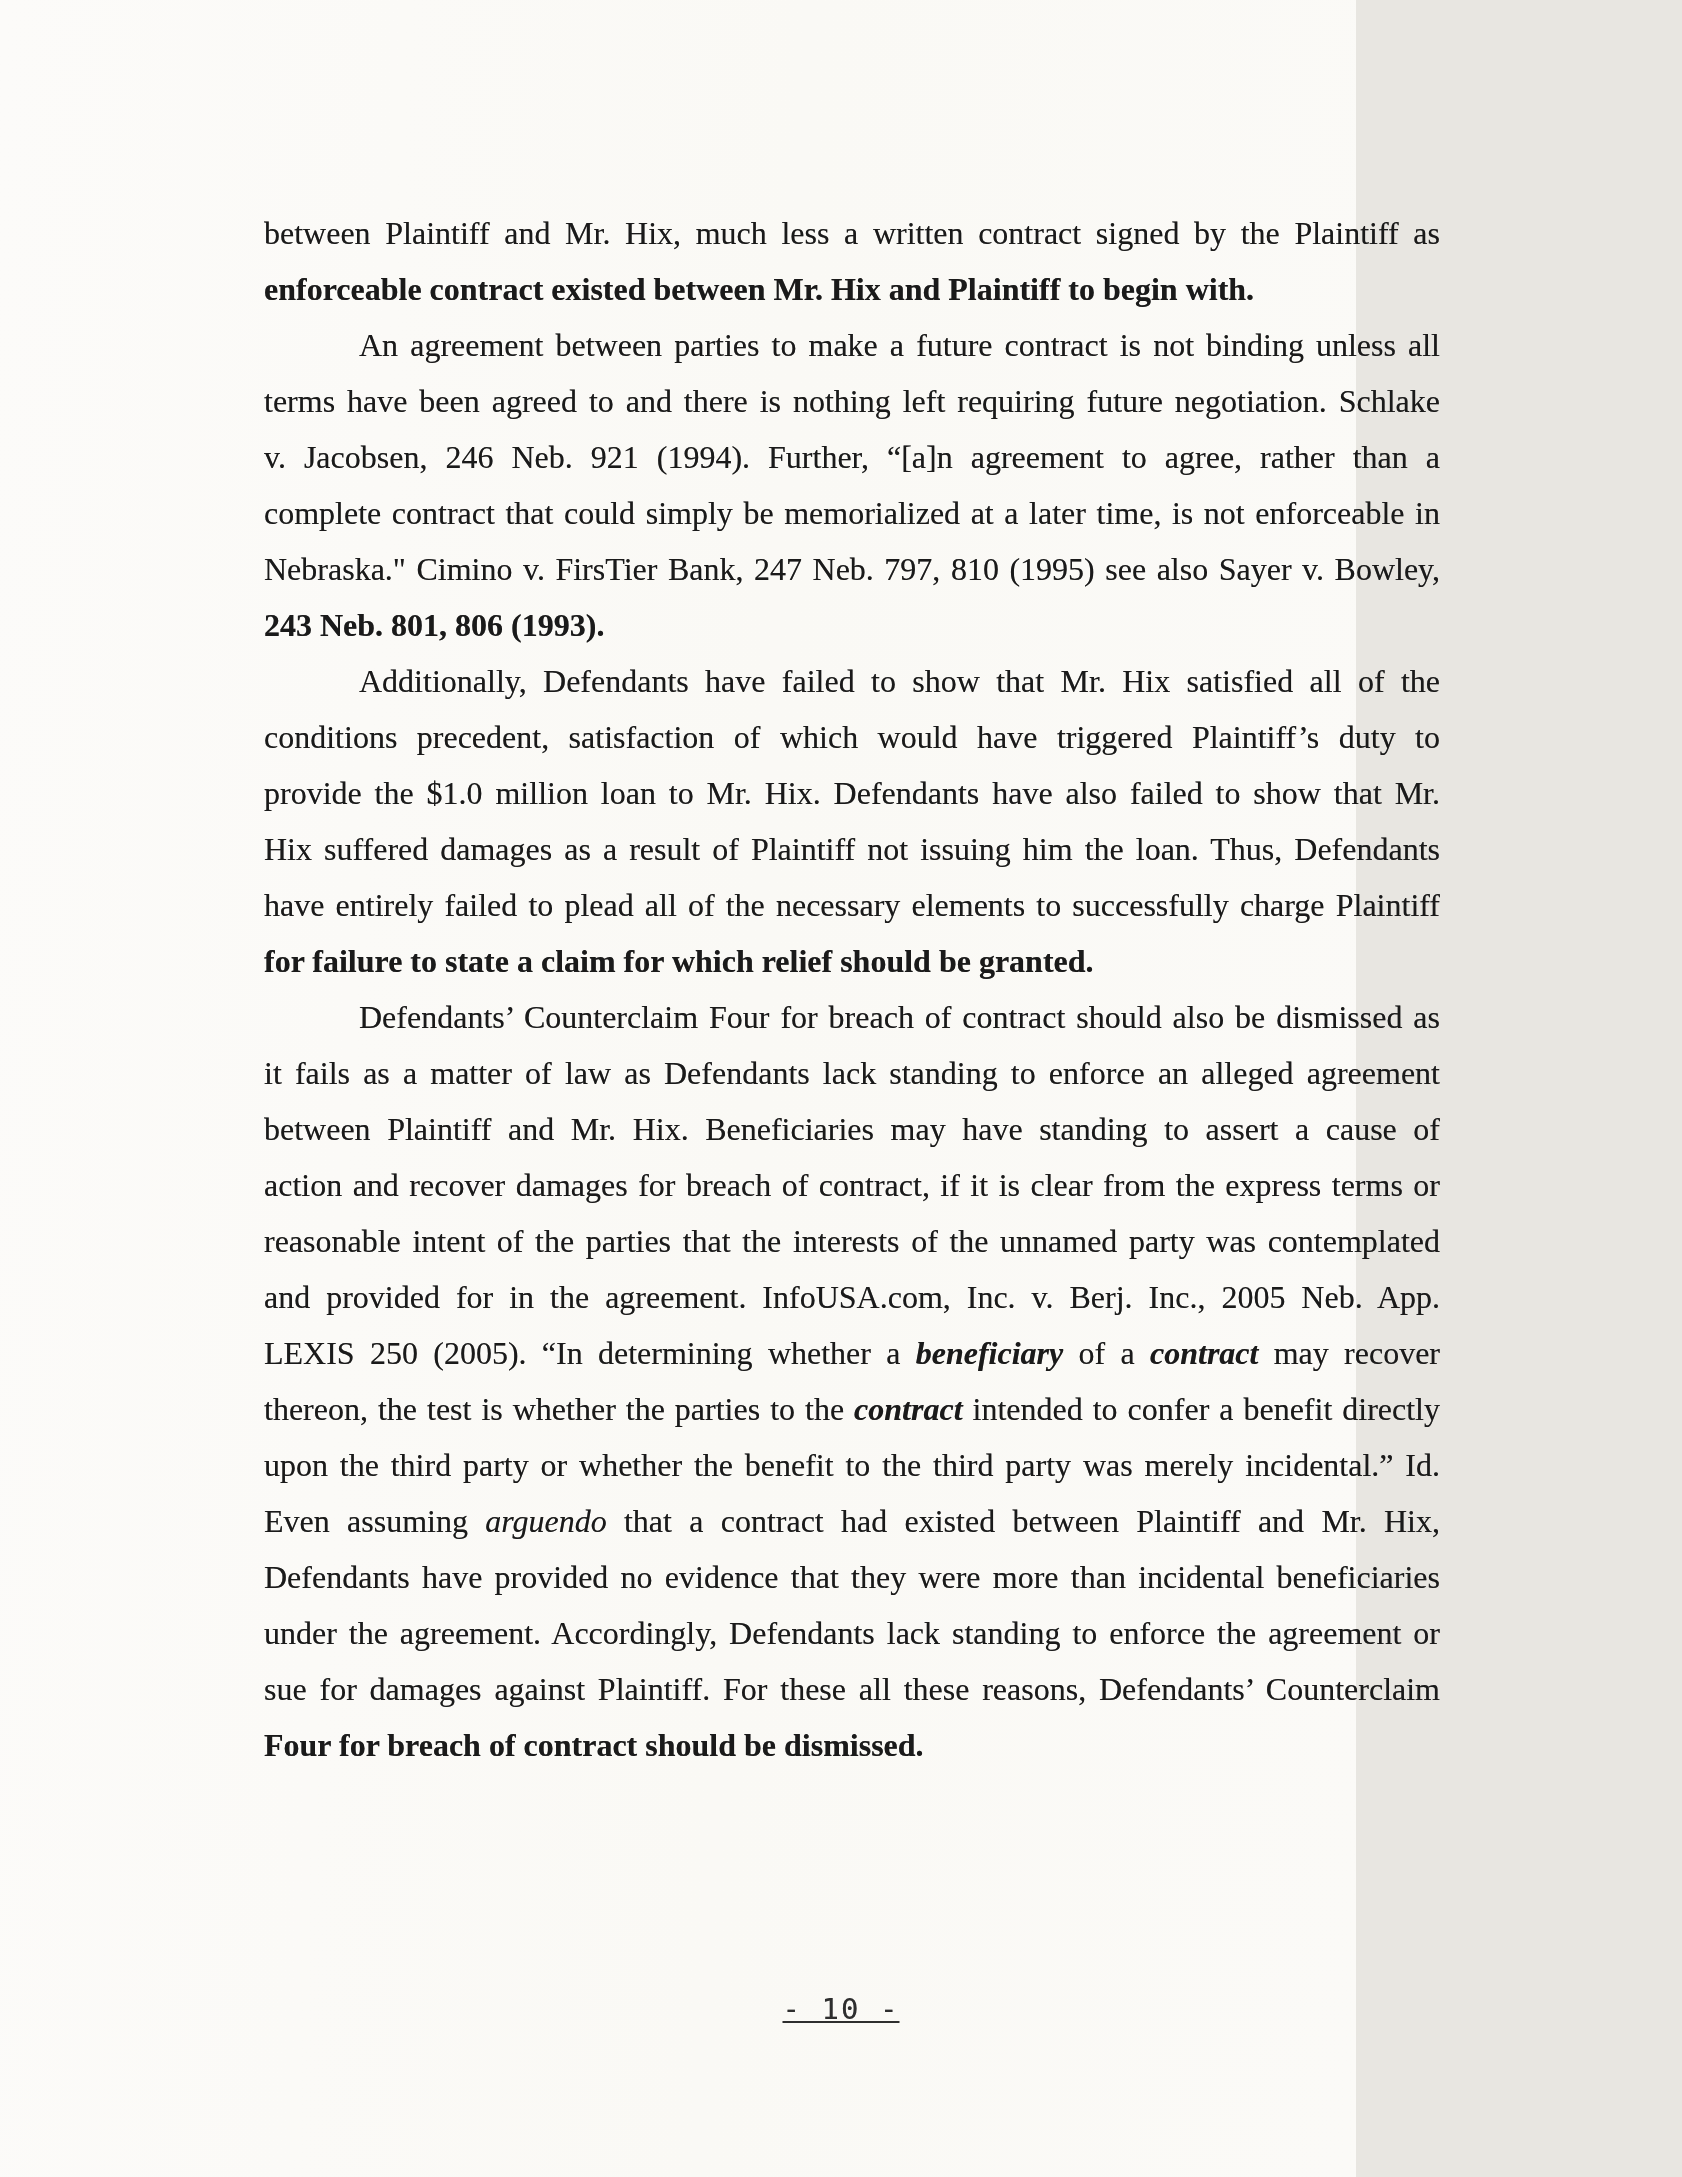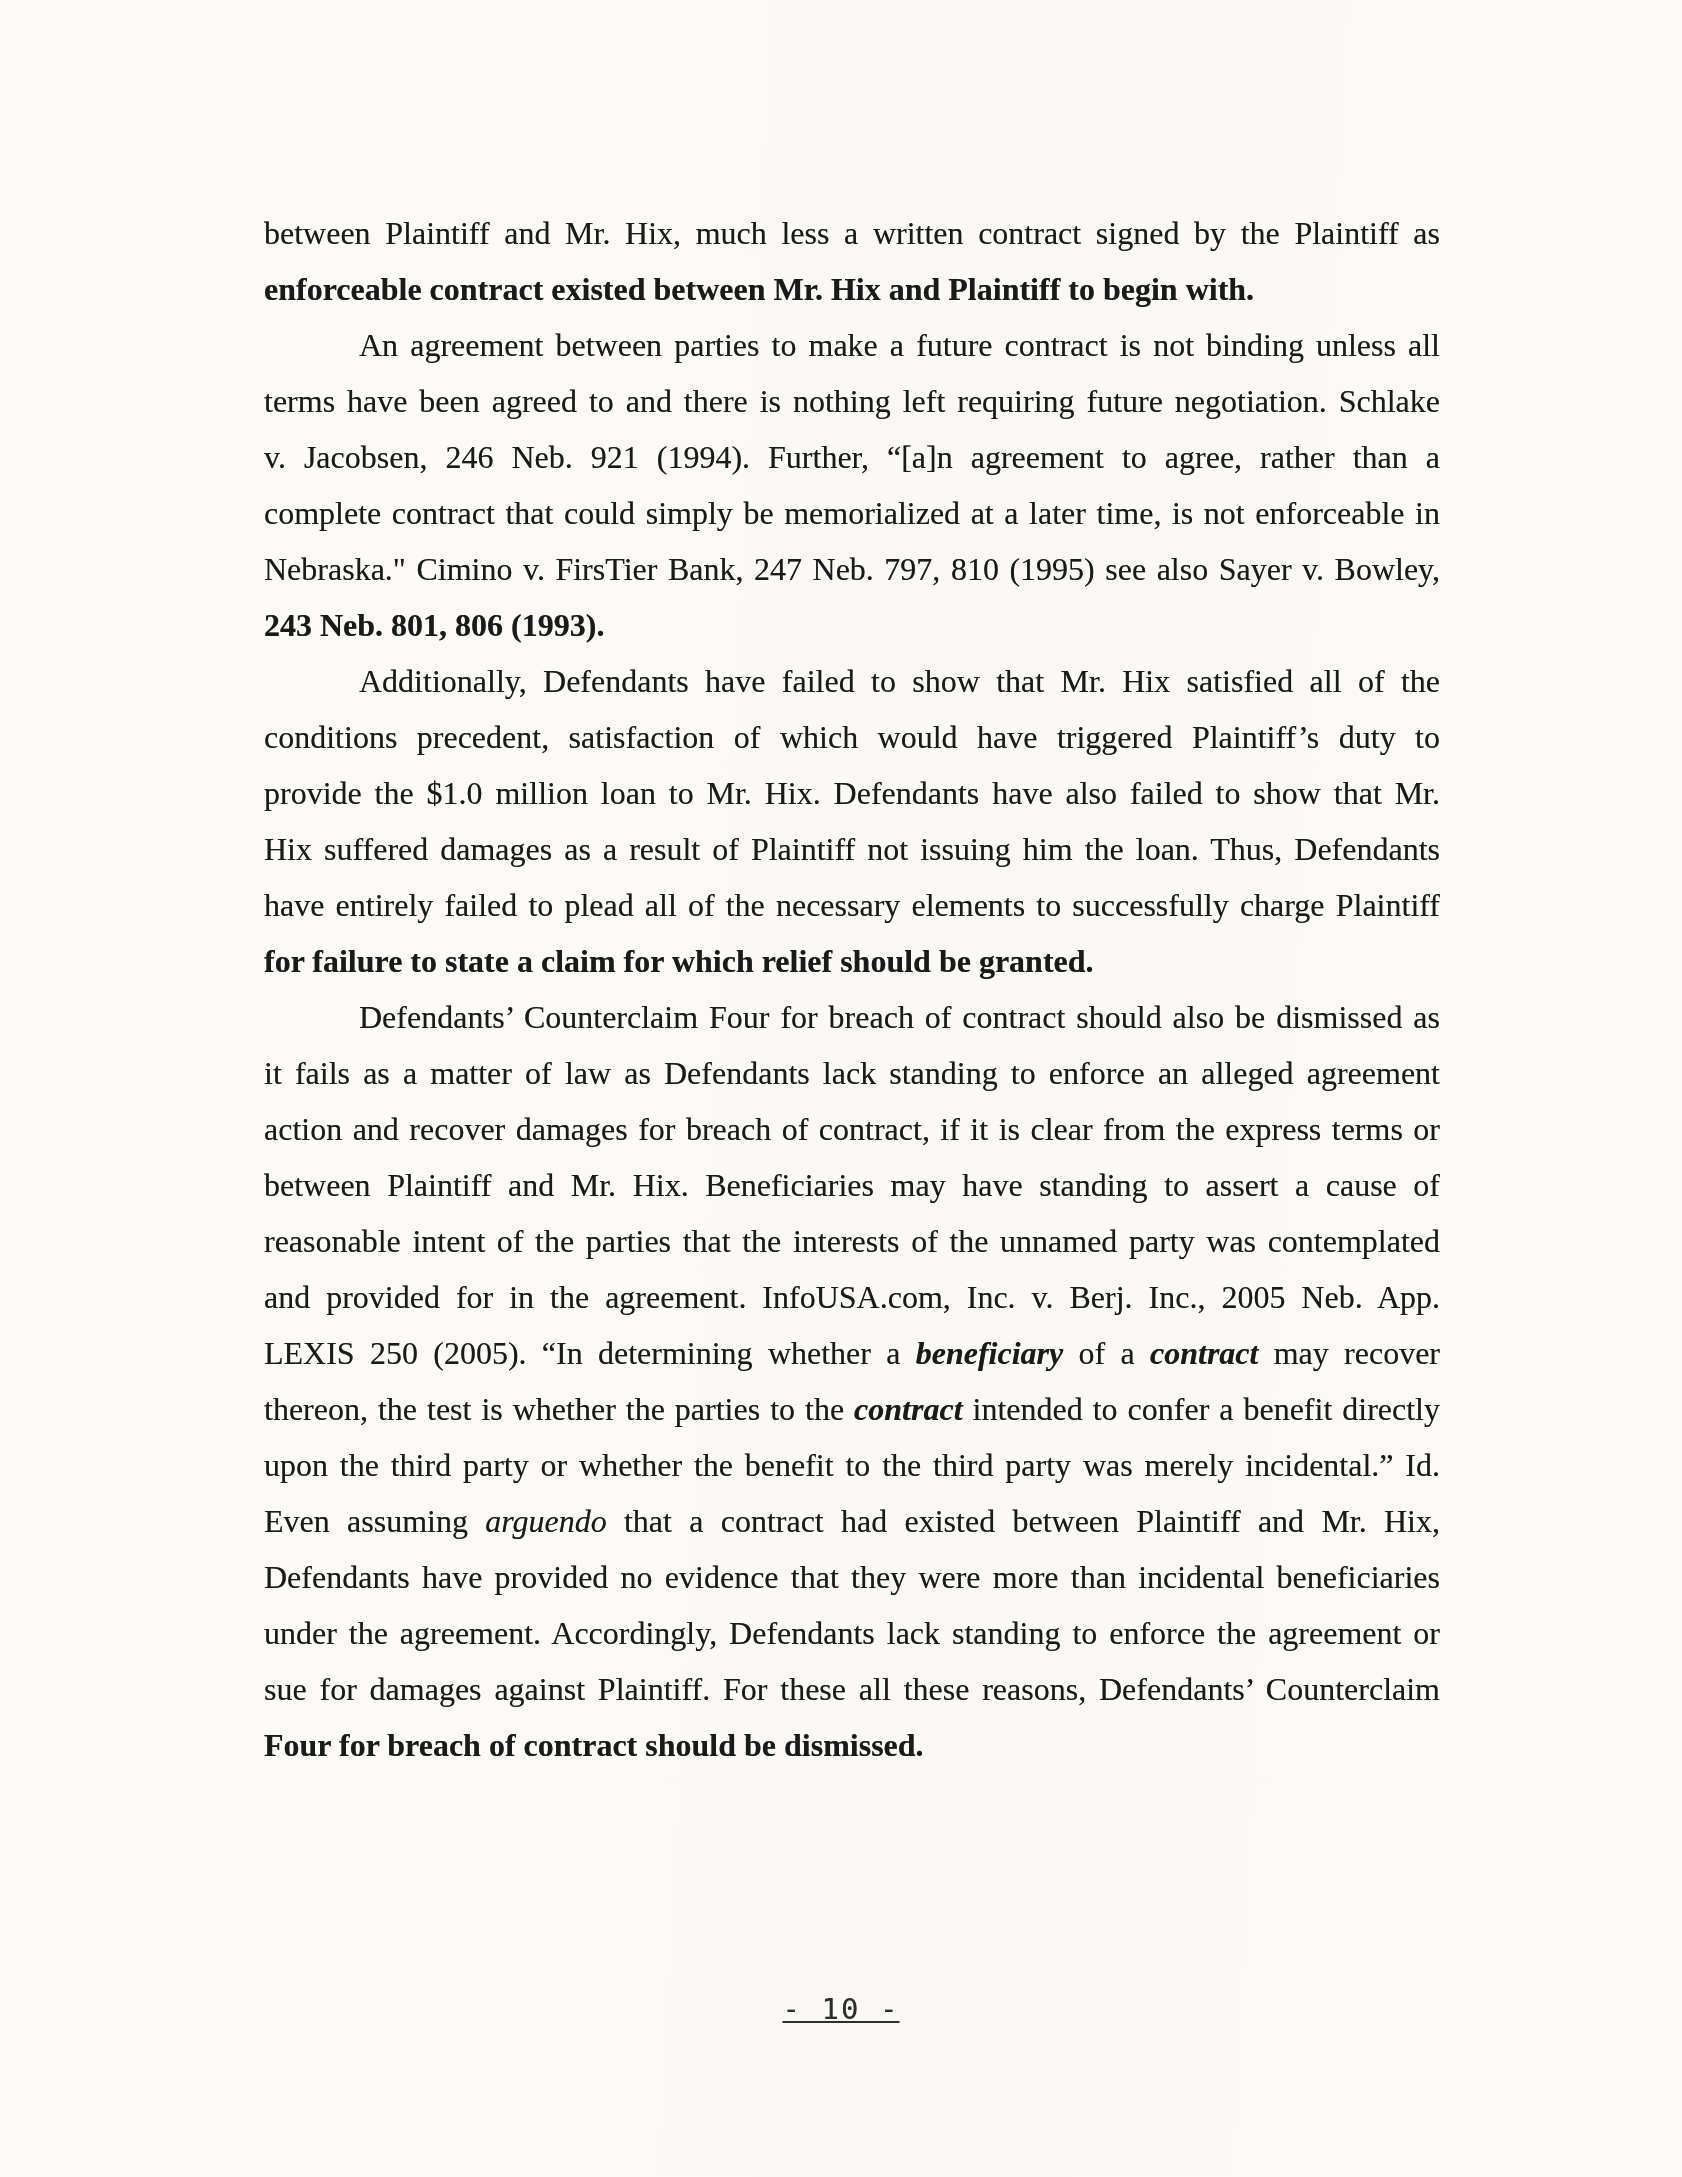--- a/index.html
+++ b/index.html
@@ -6,21 +6,21 @@
     margin: 0;
     padding: 0;
     width: 1682px;
     height: 2177px;
     overflow: hidden;
     background: #e8e6e1;
   }
   .page {
     position: absolute;
     inset: 0;
-    width: 1682px;
+    width: 1356px;
     height: 2177px;
     background: linear-gradient(93deg, #fcfbf9 0%, #faf9f5 55%, #fbfaf7 100%);
   }
   .textblock {
     position: absolute;
     left: 264px;
     top: 205px;
     width: 1176px;
     font-family: "Liberation Serif", "DejaVu Serif", serif;
     font-size: 32px;
@@ -83,22 +83,22 @@
         <div class="line indent"><span>Additionally, Defendants have failed to show that Mr. Hix satisfied all of the</span></div>
         <div class="line"><span>conditions precedent, satisfaction of which would have triggered Plaintiff’s duty to</span></div>
         <div class="line"><span>provide the $1.0 million loan to Mr. Hix.  Defendants have also failed to show that Mr.</span></div>
         <div class="line"><span>Hix suffered damages as a result of Plaintiff not issuing him the loan. Thus, Defendants</span></div>
         <div class="line"><span>have entirely failed to plead all of the necessary elements to successfully charge Plaintiff</span></div>
         <div class="line last"><span>for failure to state a claim for which relief should be granted.</span></div>
       </div>
       <div class="paragraph">
         <div class="line indent"><span>Defendants’ Counterclaim Four for breach of contract should also be dismissed as</span></div>
         <div class="line"><span>it fails as a matter of law as Defendants lack standing to enforce an alleged agreement</span></div>
+        <div class="line"><span>between Plaintiff and Mr. Hix.  Beneficiaries may have standing to assert a cause of</span></div>
         <div class="line"><span>action and recover damages for breach of contract, if it is clear from the express terms or</span></div>
-        <div class="line"><span>between Plaintiff and Mr. Hix.  Beneficiaries may have standing to assert a cause of</span></div>
         <div class="line"><span>reasonable intent of the parties that the interests of the unnamed party was contemplated</span></div>
         <div class="line"><span>and provided for in the agreement.  </span><span class="seg-u">InfoUSA.com, Inc. v. Berj. Inc.,</span><span> 2005 Neb. App.</span></div>
         <div class="line"><span>LEXIS 250 (2005).  “In determining whether a </span><span class="seg-b">beneficiary</span><span> of a </span><span class="seg-b">contract</span><span> may recover</span></div>
         <div class="line"><span>thereon, the test is whether the parties to the </span><span class="seg-b">contract</span><span> intended to confer a benefit directly</span></div>
         <div class="line"><span>upon the third party or whether the benefit to the third party was merely incidental.”  </span><span class="seg-u">Id</span><span>.</span></div>
         <div class="line"><span>Even assuming </span><span class="seg-i">arguendo</span><span> that a contract had existed between Plaintiff and Mr. Hix,</span></div>
         <div class="line"><span>Defendants have provided no evidence that they were more than incidental beneficiaries</span></div>
         <div class="line"><span>under the agreement.  Accordingly, Defendants lack standing to enforce the agreement or</span></div>
         <div class="line"><span>sue for damages against Plaintiff.  For these all these reasons, Defendants’ Counterclaim</span></div>
         <div class="line last"><span>Four for breach of contract should be dismissed.</span></div>

